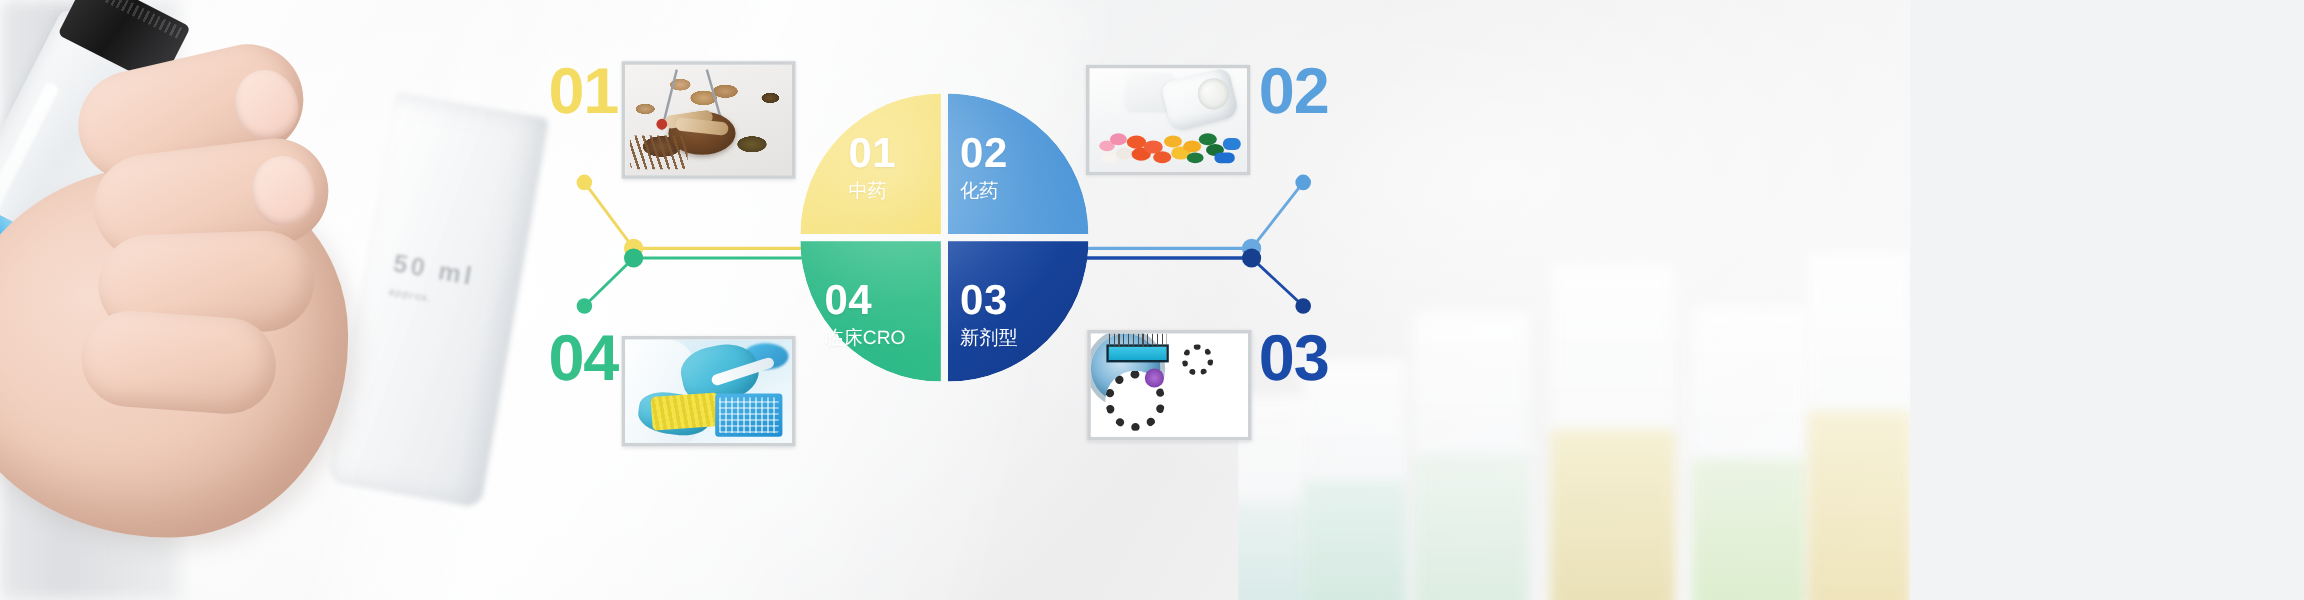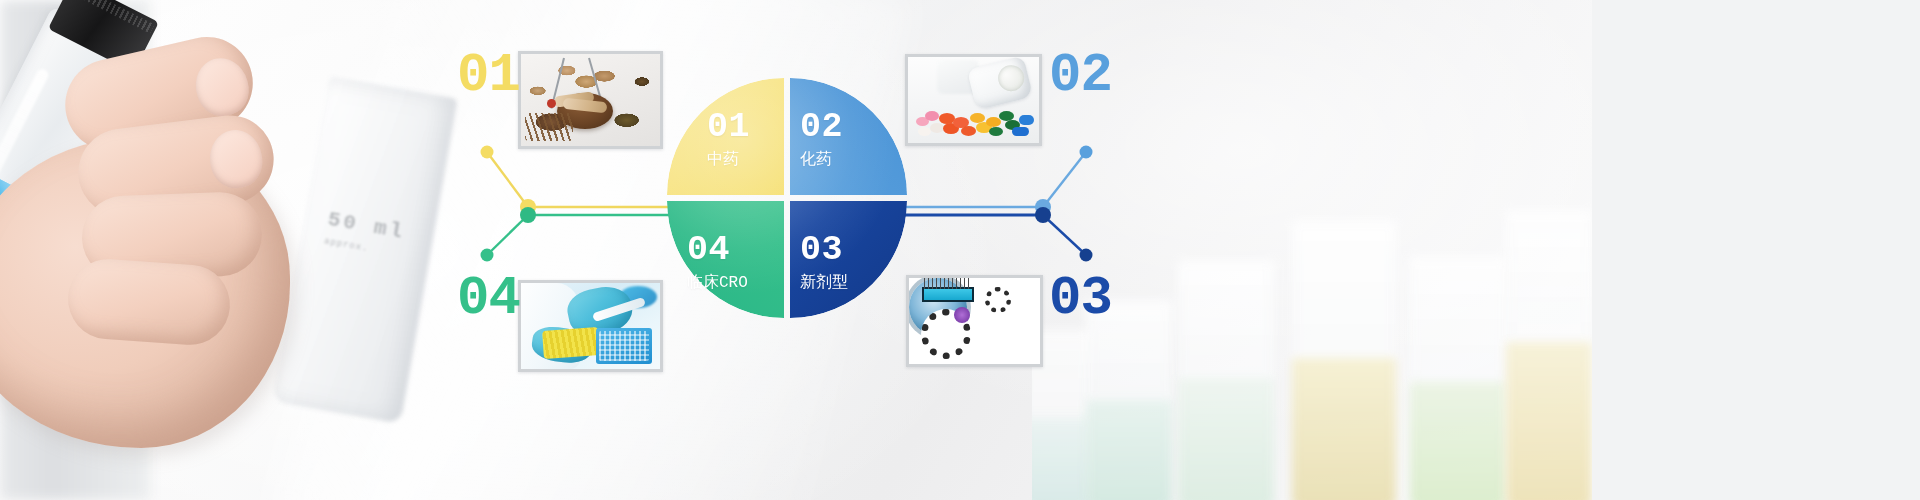--- a/index.html
+++ b/index.html
@@ -11,21 +11,20 @@
     position:relative;
   }
 
   
   #stage{
     position:absolute; inset:0;
     width:1592px; height:500px;
     background:
       linear-gradient(120deg,#ffffff 0%,#fafafa 20%,#f1f2f3 45%,#ededee 62%,#f4f4f5 80%,#fbfbfb 100%);
     overflow:hidden;
-    font-family:Liberation Mono, monospace;
   }
   .bg-vignette{
     position:absolute; inset:0;
     background:
       radial-gradient(ellipse 900px 520px at 24% 50%, rgba(255,255,255,.95) 0%, rgba(255,255,255,0) 70%),
       radial-gradient(ellipse 700px 400px at 78% 30%, rgba(255,255,255,.65) 0%, rgba(255,255,255,0) 72%);
     pointer-events:none;
   }
   .bg-diag{
     position:absolute; left:330px; top:-60px; width:520px; height:640px;

